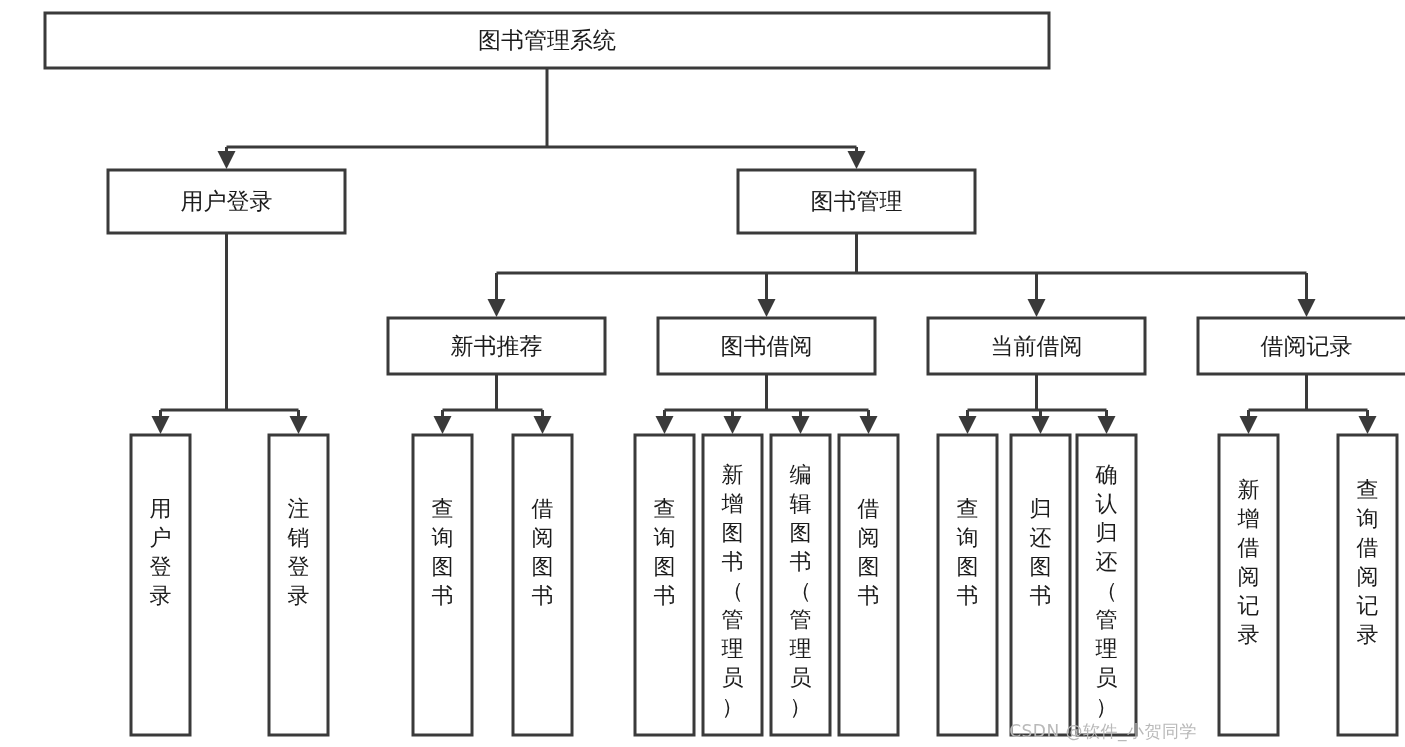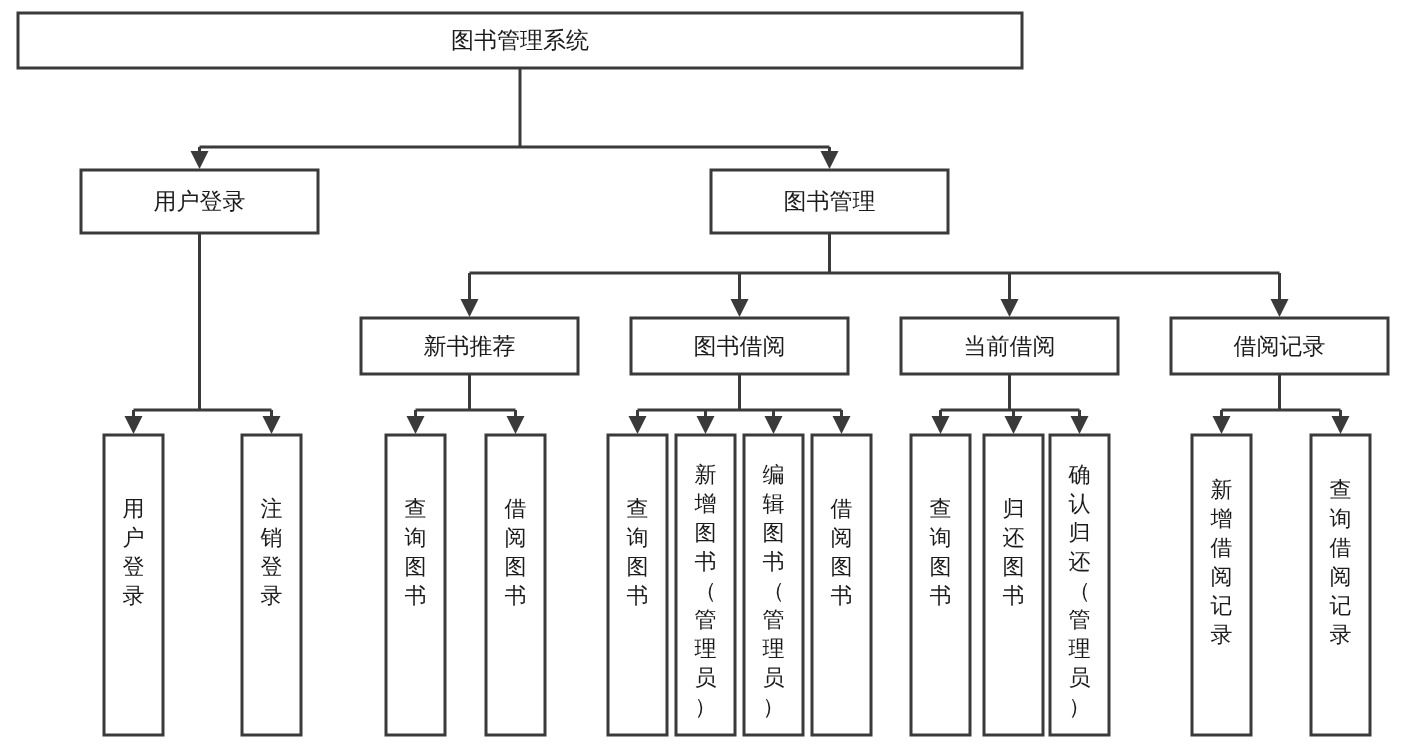--- a/index.html
+++ b/index.html
@@ -12,20 +12,21 @@
     width: 1405px;
     height: 747px;
     font-family: "DejaVu Sans", "Liberation Sans", sans-serif;
     overflow: hidden;
     position: relative;
   }
   #diagram-root {
     position: relative;
     width: 1176px;
     height: 747px;
+    margin-left: 27px;
   }
   svg#tree-svg {
     position: absolute;
     left: 0;
     top: 0;
     width: 1405px;
     height: 747px;
     display: block;
   }
   .node-box {
@@ -203,13 +204,14 @@
         <g>
           <rect x="1192" y="435" width="59" height="300" class="node-box leaf"></rect>
           <text x="1221.5" y="491.08" class="node-label vertical"><tspan x="1221.5" dy="0">新</tspan><tspan x="1221.5" dy="29">增</tspan><tspan x="1221.5" dy="29">借</tspan><tspan x="1221.5" dy="29">阅</tspan><tspan x="1221.5" dy="29">记</tspan><tspan x="1221.5" dy="29">录</tspan></text>
         </g>
         <g>
           <rect x="1311" y="435" width="59" height="300" class="node-box leaf"></rect>
           <text x="1340.5" y="491.08" class="node-label vertical"><tspan x="1340.5" dy="0">查</tspan><tspan x="1340.5" dy="29">询</tspan><tspan x="1340.5" dy="29">借</tspan><tspan x="1340.5" dy="29">阅</tspan><tspan x="1340.5" dy="29">记</tspan><tspan x="1340.5" dy="29">录</tspan></text>
         </g>
       </g>
   </svg>
+  <div class="watermark">CSDN @软件_小贺同学</div>
 </div>
 
 </body></html>

